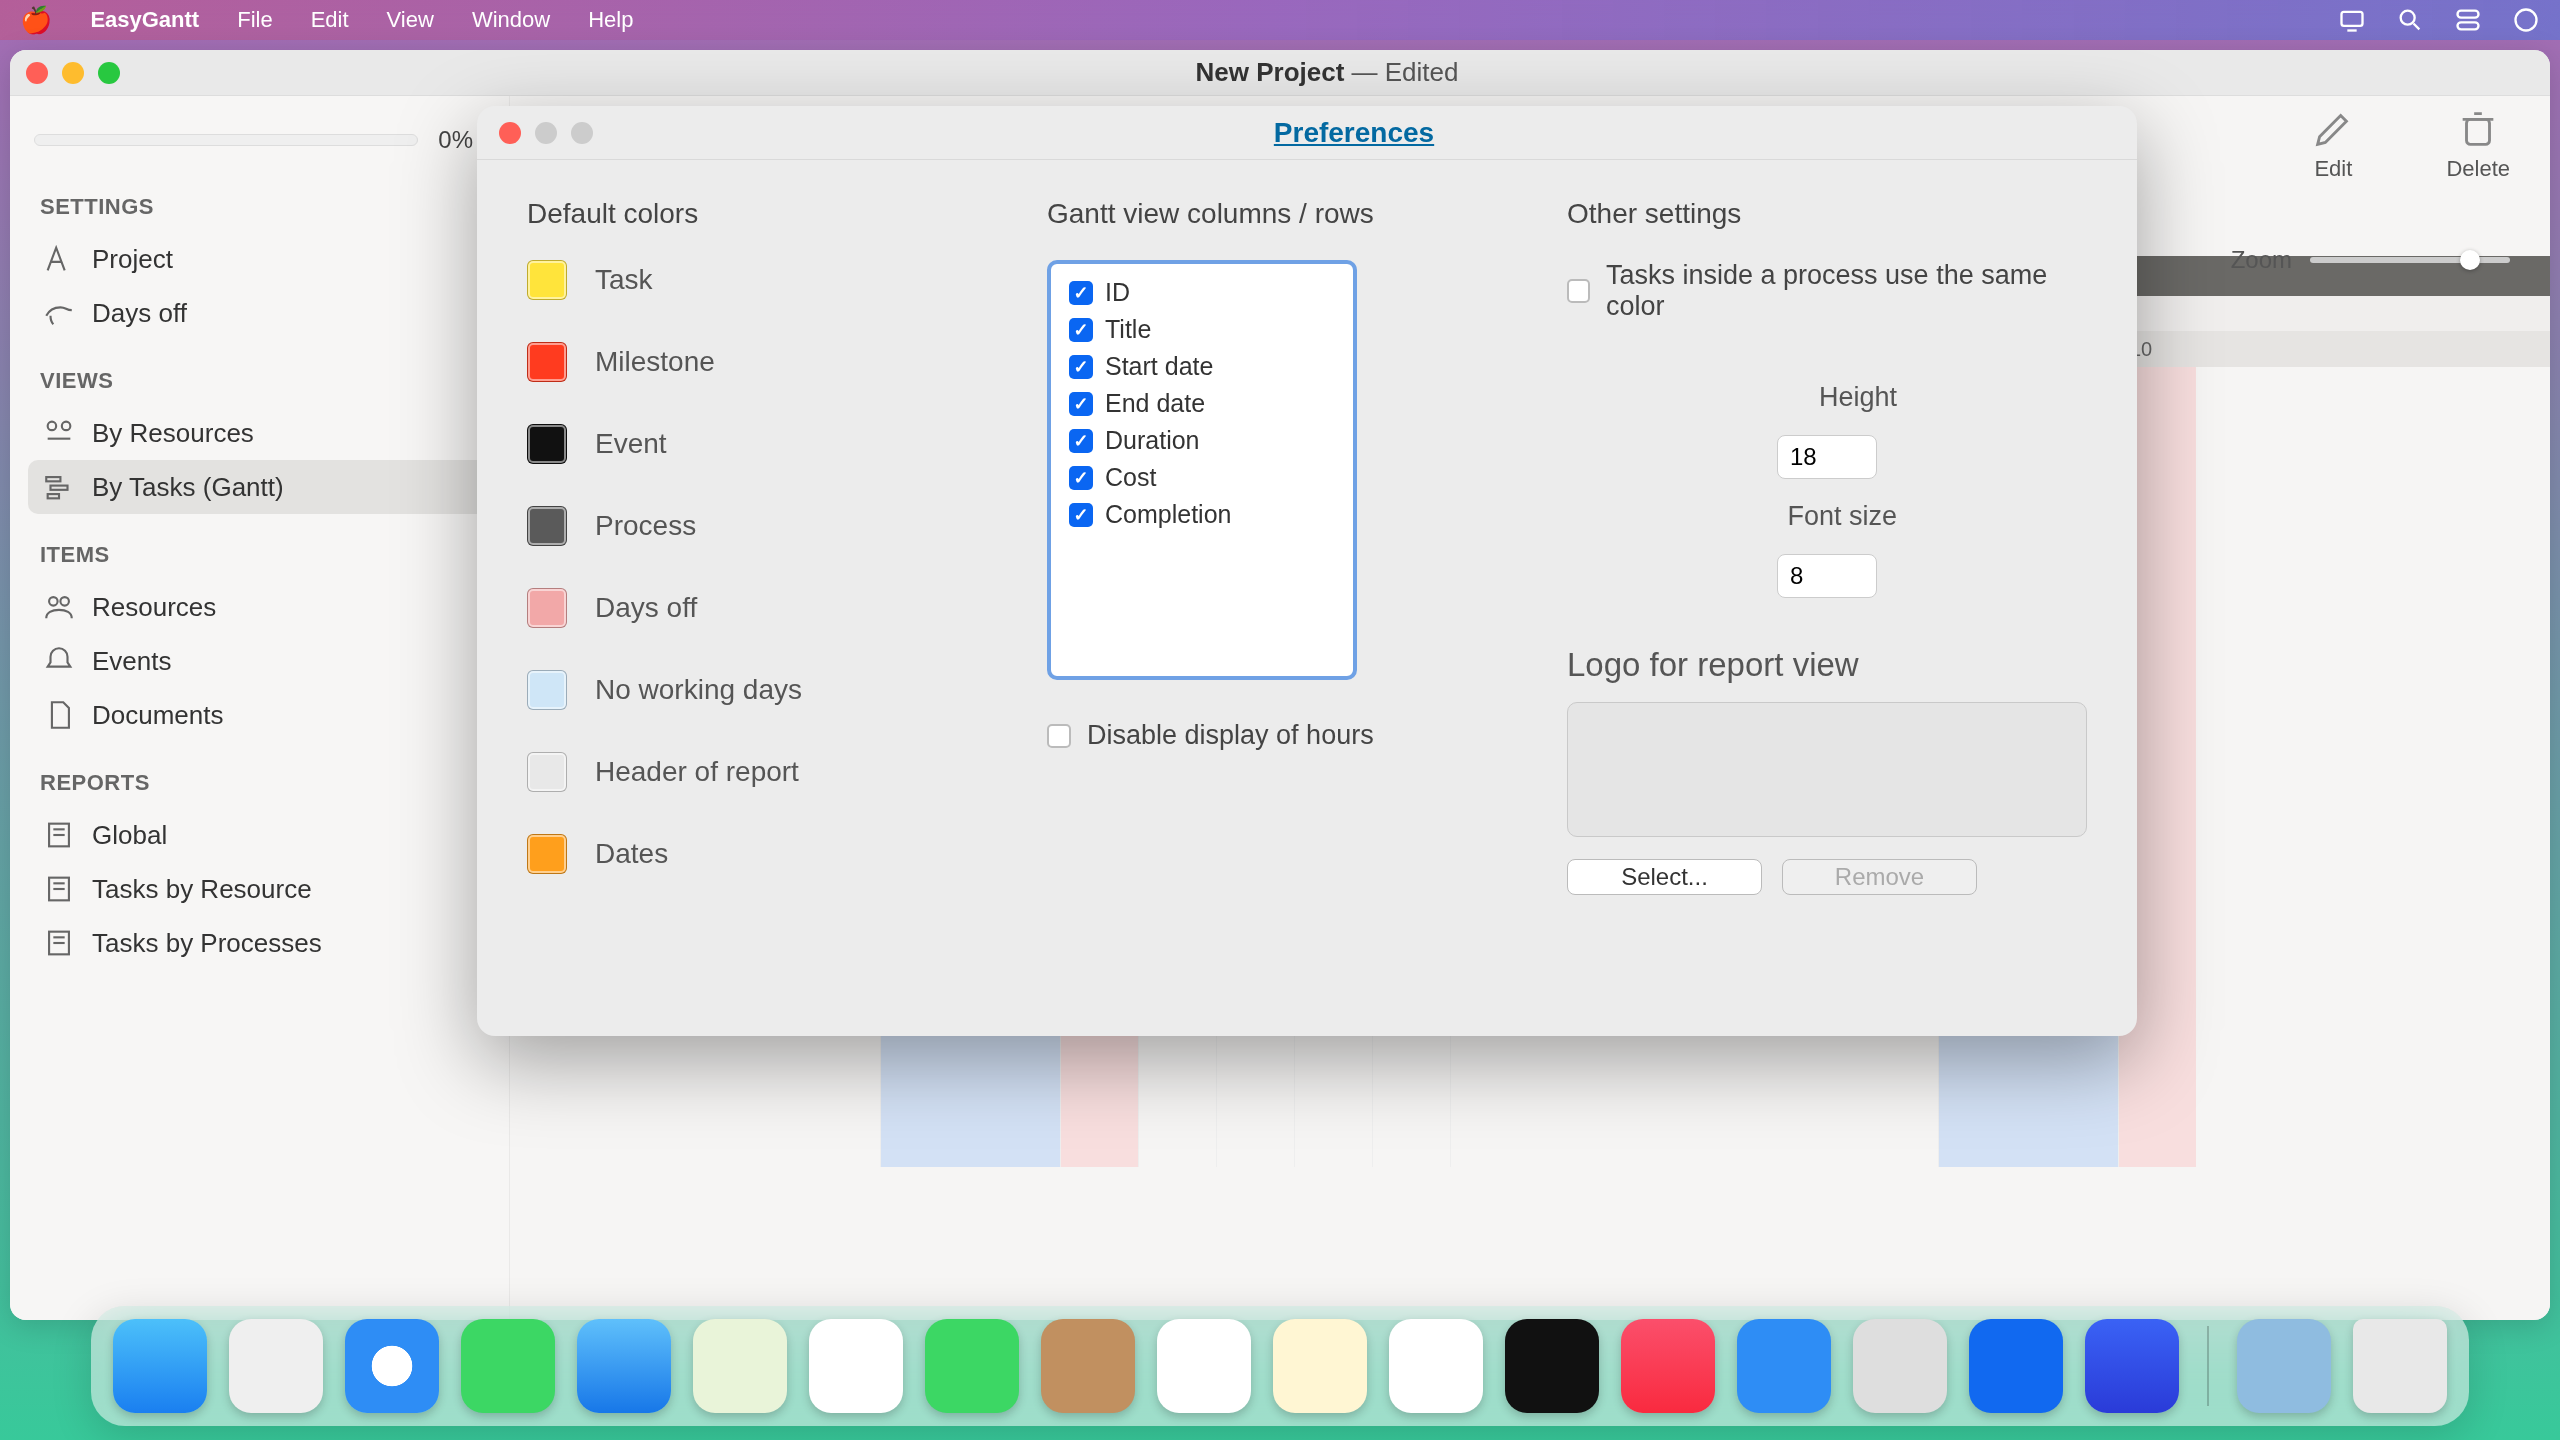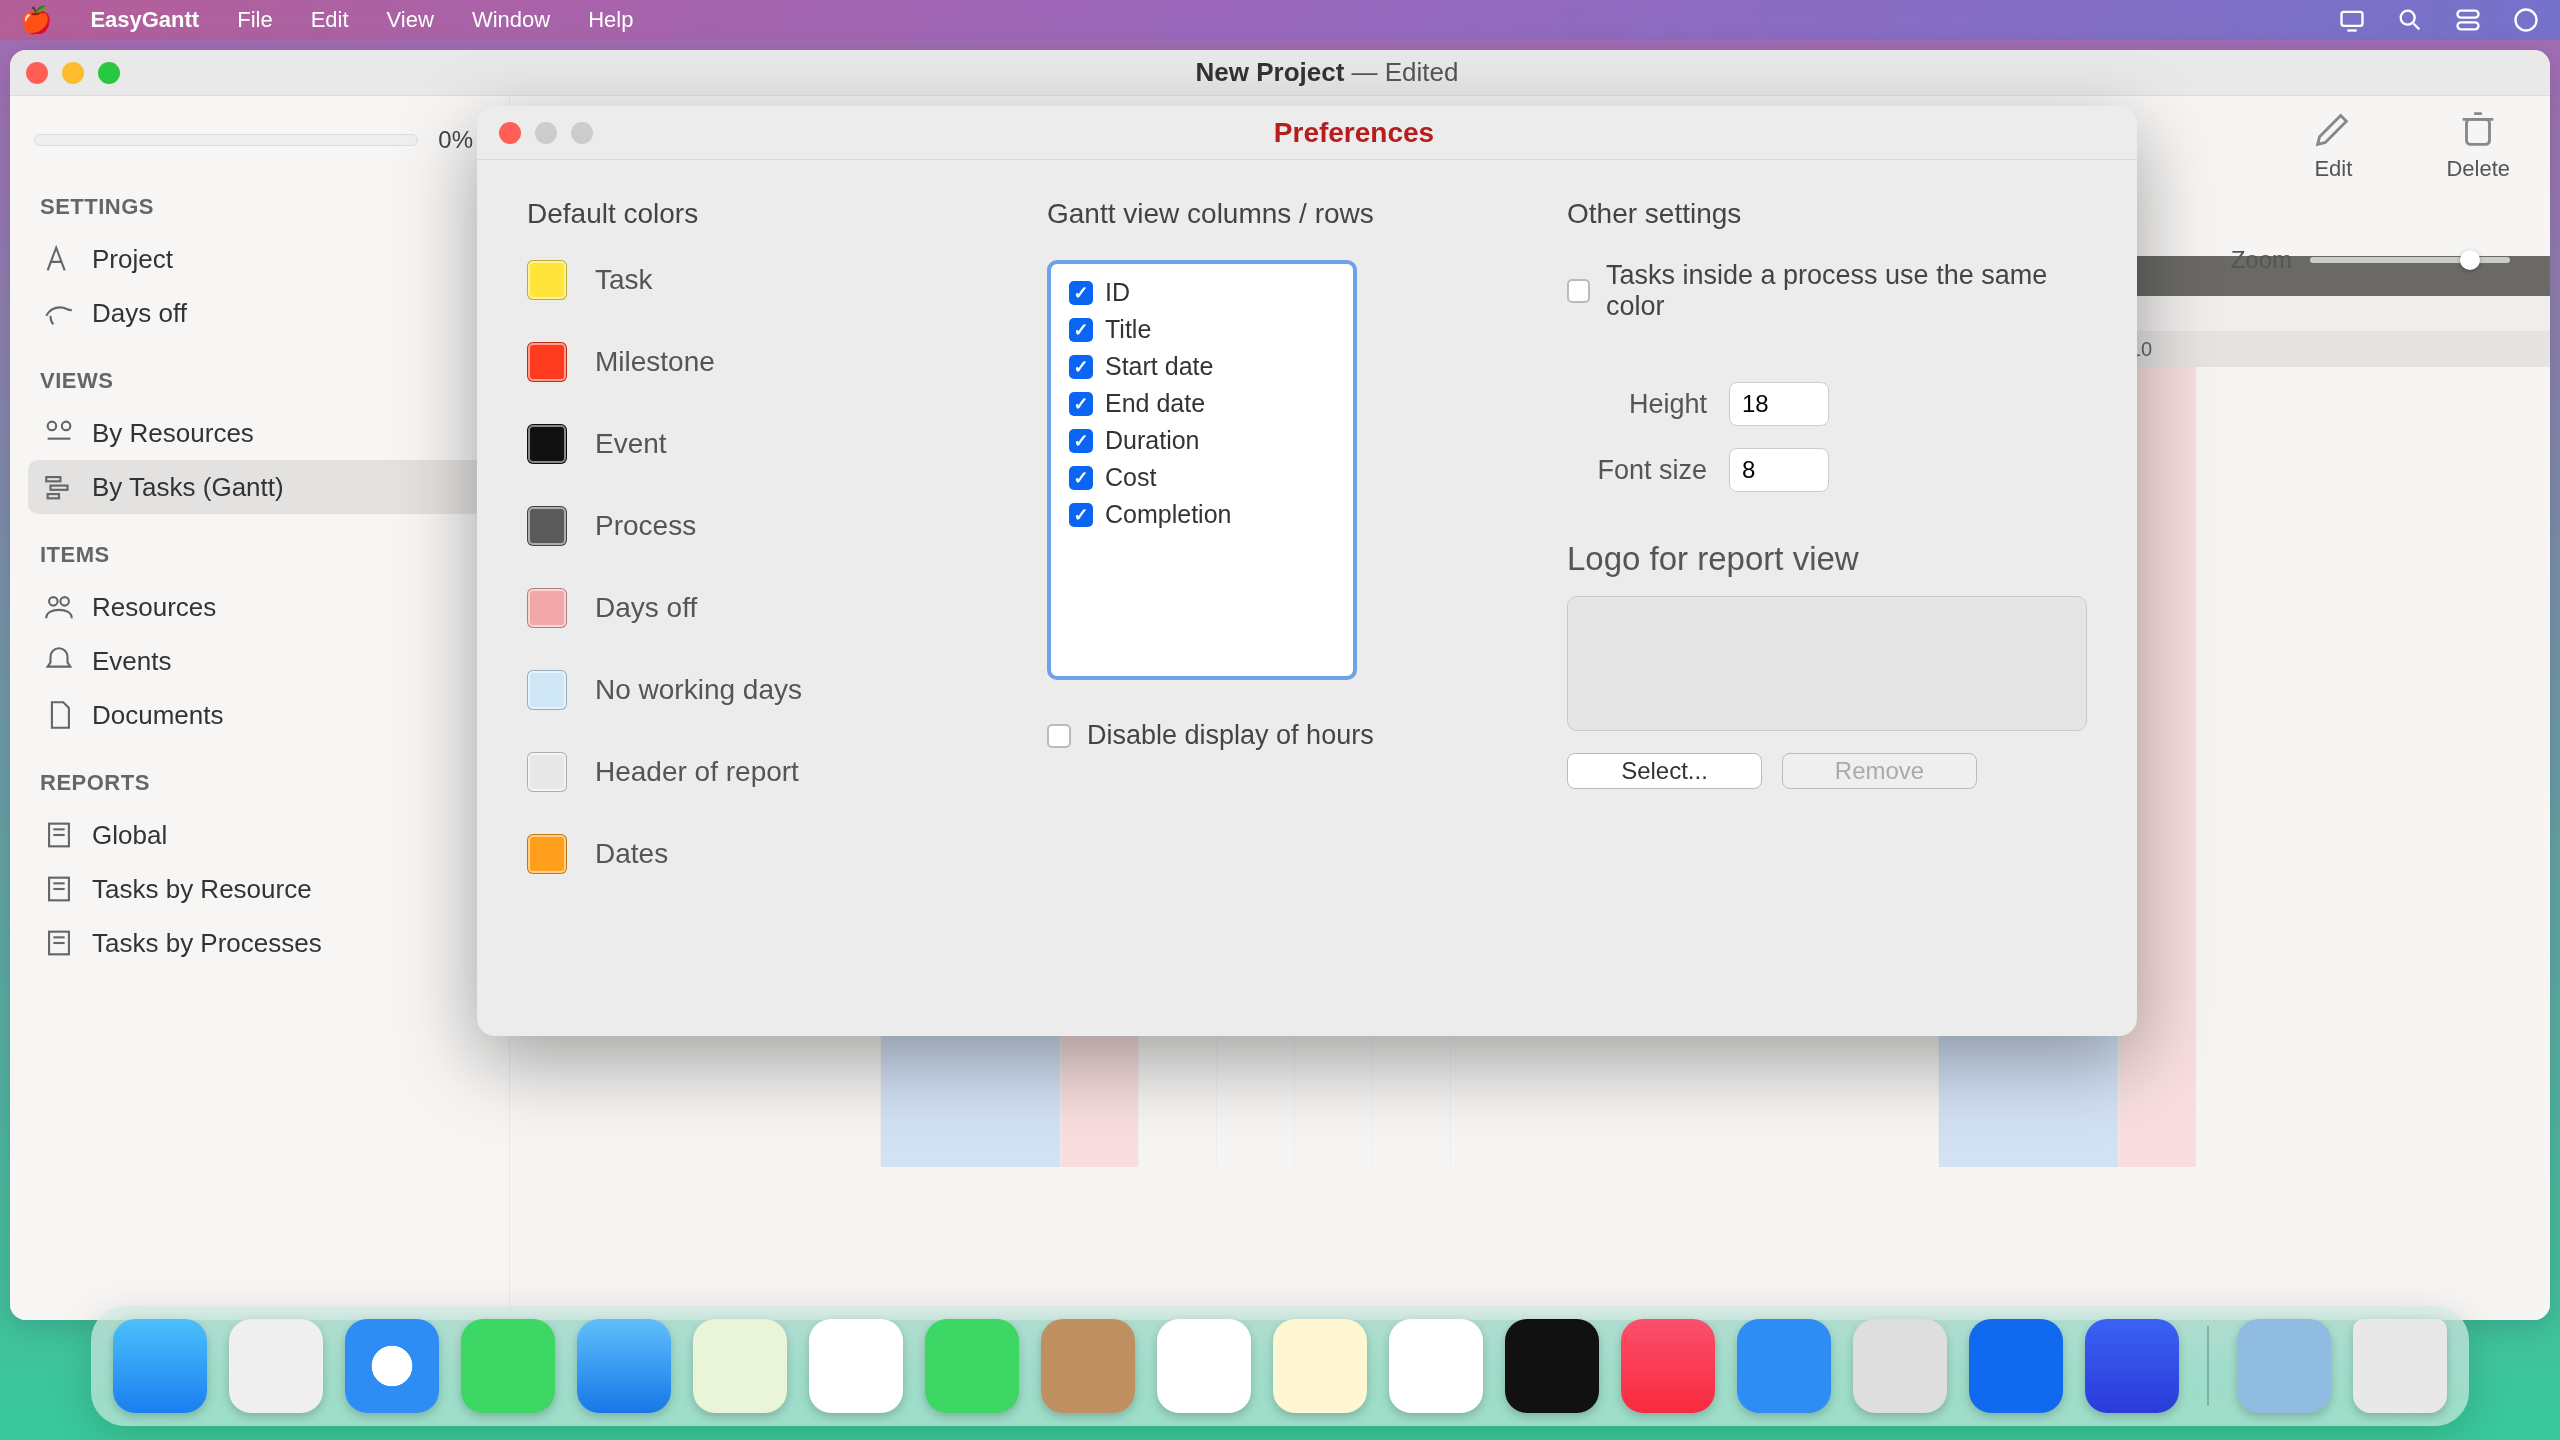--- a/index.html
+++ b/index.html
@@ -49,33 +49,33 @@
 .gantt-body { height: 800px; display: flex; padding-left: 370px; }
 .gantt-body .col { width: 78px; border-left: 1px solid #eee; }
 .gantt-body .col.blue { background: #d3e1f5; }
 .gantt-body .col.pink { background: #f8dede; }
 
 
 .prefs { position: absolute; left: 477px; top: 106px; width: 1660px; height: 930px; background: #ececec; border-radius: 18px; box-shadow: 0 25px 80px rgba(0,0,0,0.35); overflow: hidden; }
 .prefs-header { height: 54px; display: flex; align-items: center; padding: 0 22px; border-bottom: 1px solid rgba(0,0,0,0.08); }
 .prefs-header .traffic { gap: 14px; }
 .prefs-header .traffic span{ width: 22px; height:22px; }
-.prefs-title { margin: 0 auto; font-size: 28px; color: #b91c1c; font-weight: 600; }
+.prefs-title { margin: 0 auto; font-size: 28px; color: #0369a1; font-weight: 600; text-decoration: underline; }
 .prefs-body { display: flex; padding: 38px 50px; gap: 60px; }
 .col1, .col2, .col3 { flex: 1; }
 .col-title { font-size: 28px; color: #444; font-weight: 500; margin-bottom: 30px; }
 .color-row { display: flex; align-items: center; gap: 28px; margin-bottom: 42px; }
 .swatch { width: 40px; height: 40px; border-radius: 6px; border: 1px solid rgba(0,0,0,0.25); box-shadow: inset 0 0 0 2px rgba(255,255,255,0.5); }
 .color-label { font-size: 28px; color: #555; }
 .listbox { border: 4px solid #6fa1e5; border-radius: 10px; background: #fff; padding: 14px 18px; width: 310px; height: 420px; }
 .check-row { display: flex; align-items: center; gap: 12px; margin-bottom: 8px; font-size: 25px; color: #333; }
 .chk { width: 24px; height: 24px; background: #0a66f2; border-radius: 5px; display: inline-flex; align-items: center; justify-content: center; color: #fff; font-size: 18px; font-weight: 700; }
 .chk.empty { background: #fff; border: 2px solid #bbb; }
 .check-row-out { display: flex; align-items: center; gap: 16px; margin-top: 40px; font-size: 27px; color: #444; }
-.field-row { display: flex; align-items: center; gap: 22px; margin-top: 22px; }
+.field-row { display: flex; align-items: center; gap: 22px; margin-top: 22px; flex-direction: column; }
 .field-row label { font-size: 27px; color: #555; width: 140px; text-align: right; }
 .field-row .textfield { width: 100px; height: 44px; background: #fff; border: 1px solid #ccc; border-radius: 8px; padding: 0 12px; font-size: 24px; display: flex; align-items: center; }
 .logo-label { font-size: 33px; color: #555; margin-top: 48px; }
 .logo-drop { width: 520px; height: 135px; border: 1px solid #c9c9c9; border-radius: 10px; margin-top: 18px; background: #e5e5e5; }
 .btn-row { display: flex; gap: 20px; margin-top: 22px; }
 .btn { width: 195px; height: 36px; border-radius: 8px; border: 1px solid #bbb; background: #fff; font-size: 24px; display: flex; align-items: center; justify-content: center; color: #333; }
 .btn.disabled { color: #aaa; background: #efefef; }
 
 
 .dock { position: absolute; left: 50%; bottom: 14px; transform: translateX(-50%); height: 120px; padding: 10px 22px; background: rgba(240,240,240,0.55); border-radius: 34px; backdrop-filter: blur(30px); display: flex; align-items: center; gap: 22px; box-shadow: 0 10px 40px rgba(0,0,0,0.15); }

